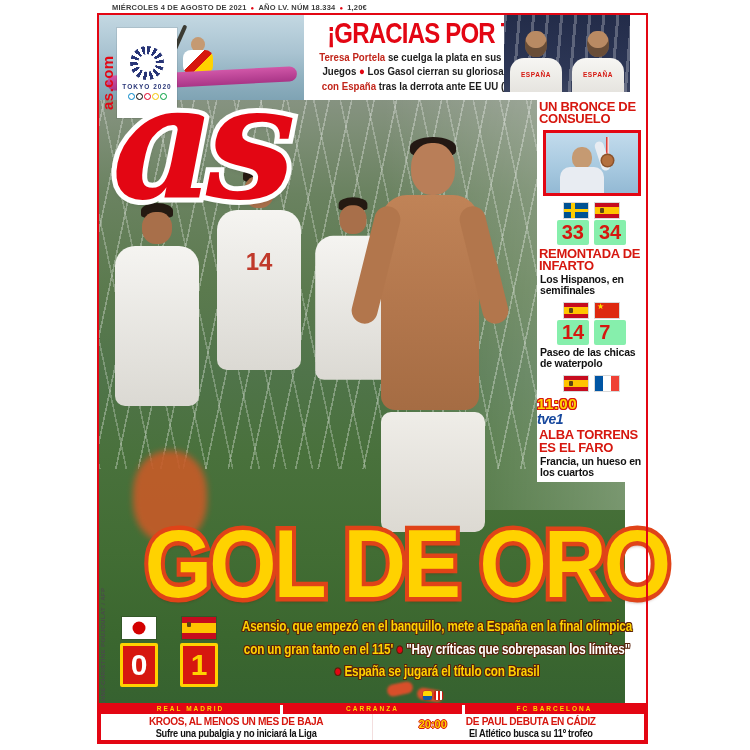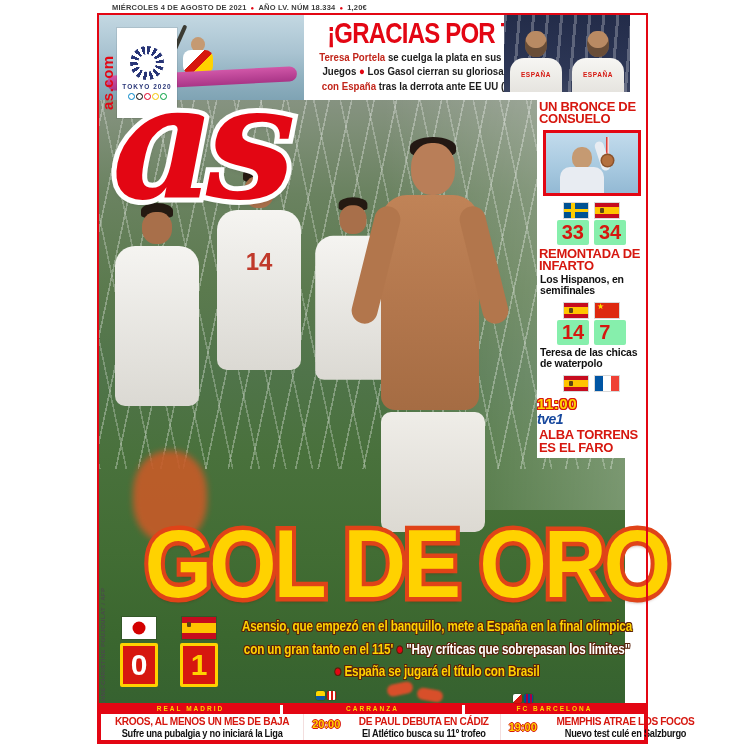--- a/index.html
+++ b/index.html
@@ -291,29 +291,30 @@
     <div class="sb-sub">Los Hispanos, en semifinales</div>
 
     <div class="flag-row">
       <span class="flag flag-spain"></span>
       <span class="flag flag-china"></span>
     </div>
     <div class="score-row">
       <span class="score-pill">14</span>
       <span class="score-pill">7</span>
     </div>
-    <div class="sb-sub">Teresa de las chicas de waterpolo</div>
+    <div class="sb-sub">Paseo de las chicas de waterpolo</div>
 
     <div class="flag-row">
       <span class="flag flag-spain"></span>
       <span class="flag flag-france"></span>
     </div>
     <div class="tv-time">11:00</div>
     <div class="tv-channel">tve1</div>
     <div class="sb-title">ALBA TORRENS ES EL FARO</div>
+    <div class="sb-sub">Francia, un hueso en los cuartos</div>
   </div>
 
   <div class="abs credit-vert">ANNE-CHRISTINE POUJOULAT / AFP</div>
 
   <div class="abs gol-wrap">
     <span class="gol-layer gol-stroke">GOL DE ORO</span>
     <span class="gol-layer gol-fill">GOL DE ORO</span>
   </div>
 
   <div class="abs match">
@@ -351,35 +352,17 @@
             <span class="crest crest-atletico"></span>
           </div>
           <div class="b-time">20:00</div>
           <div class="gol-channel">GOL</div>
         </div>
         <div class="btxt">
           <div class="b-headline">DE PAUL DEBUTA EN CÁDIZ</div>
           <div class="b-sub">El Atlético busca su 11º trofeo</div>
         </div>
       </div>
-      <div class="bcol">
-        <div class="tvcluster">
-          <div class="crest-row">
-            <span class="crest crest-salzburg"></span>
-            <span class="crest crest-barcelona"></span>
-          </div>
-          <div class="b-time">19:00</div>
-          <div class="minirow">
-            <span class="mini-crest"></span>
-            <span class="tri"></span>
-            <span class="ch3">3</span>
-          </div>
-        </div>
-        <div class="btxt">
-          <div class="b-headline">MEMPHIS ATRAE LOS FOCOS</div>
-          <div class="b-sub">Nuevo test culé en Salzburgo</div>
-        </div>
-      </div>
     </div>
   </div>
 
   <div class="abs frame"></div>
 </div>
 
 </body></html>

